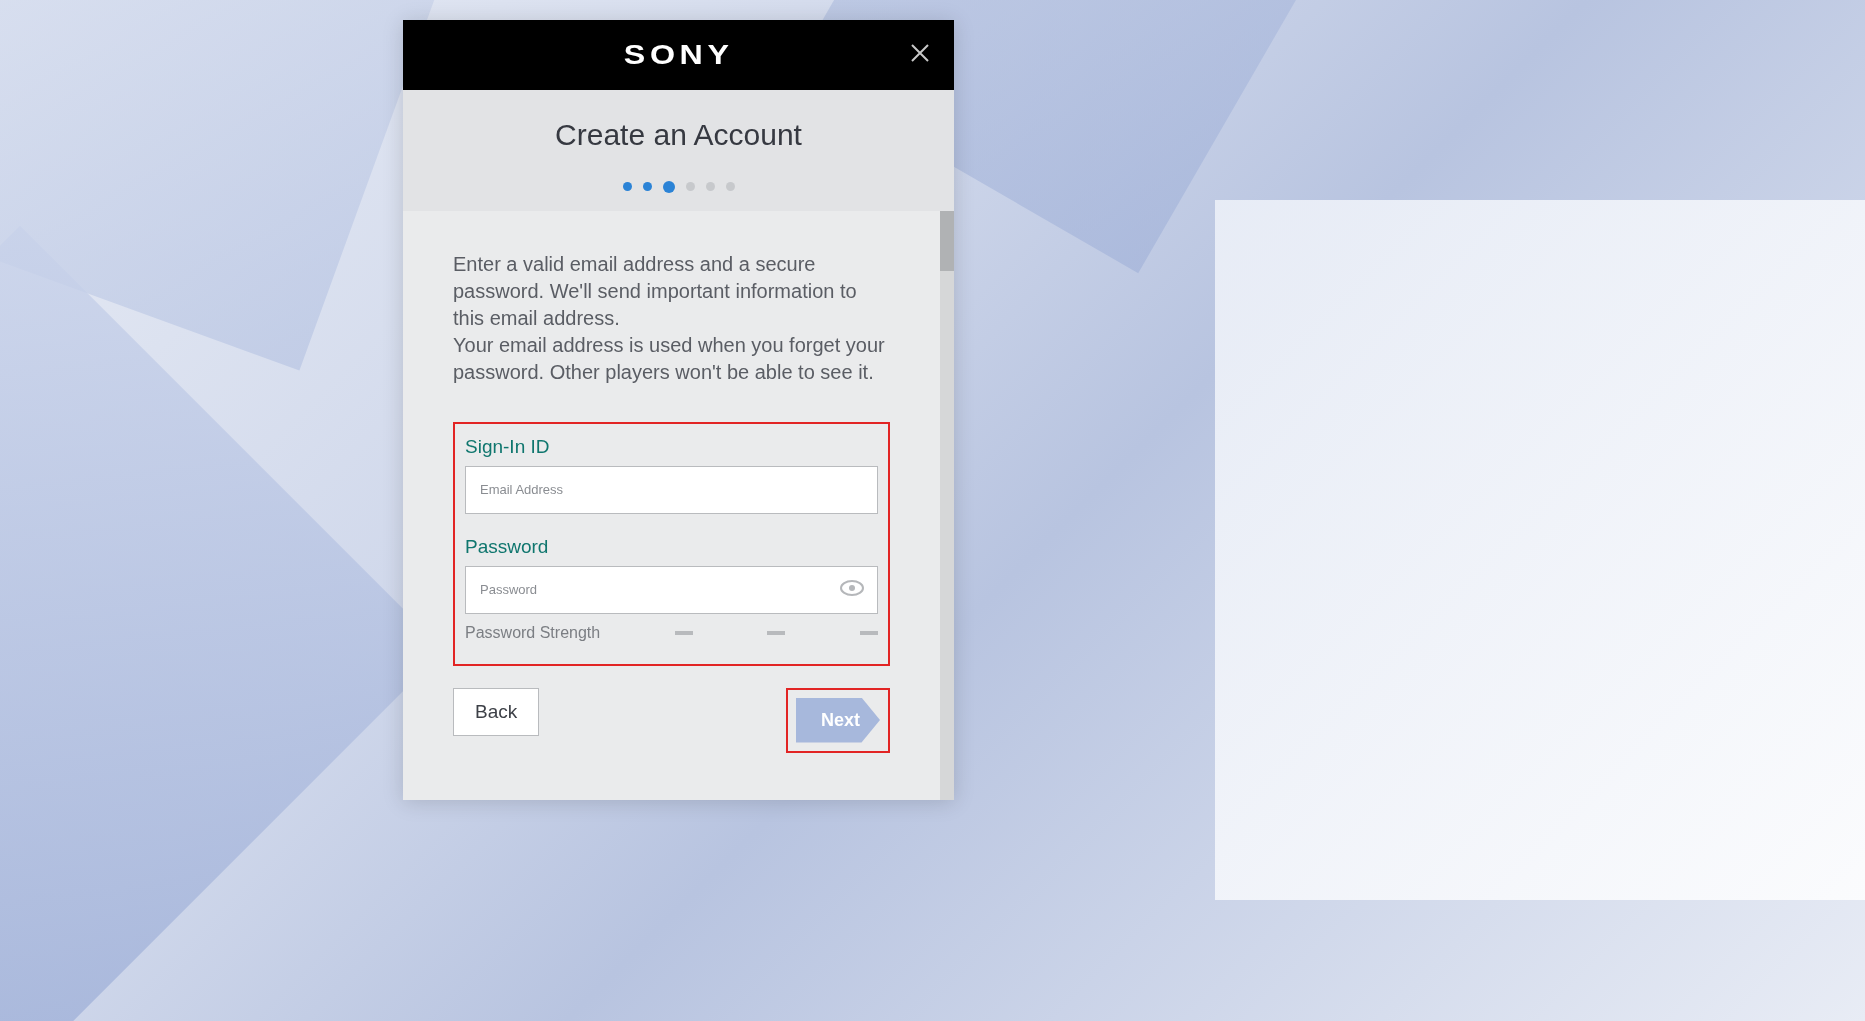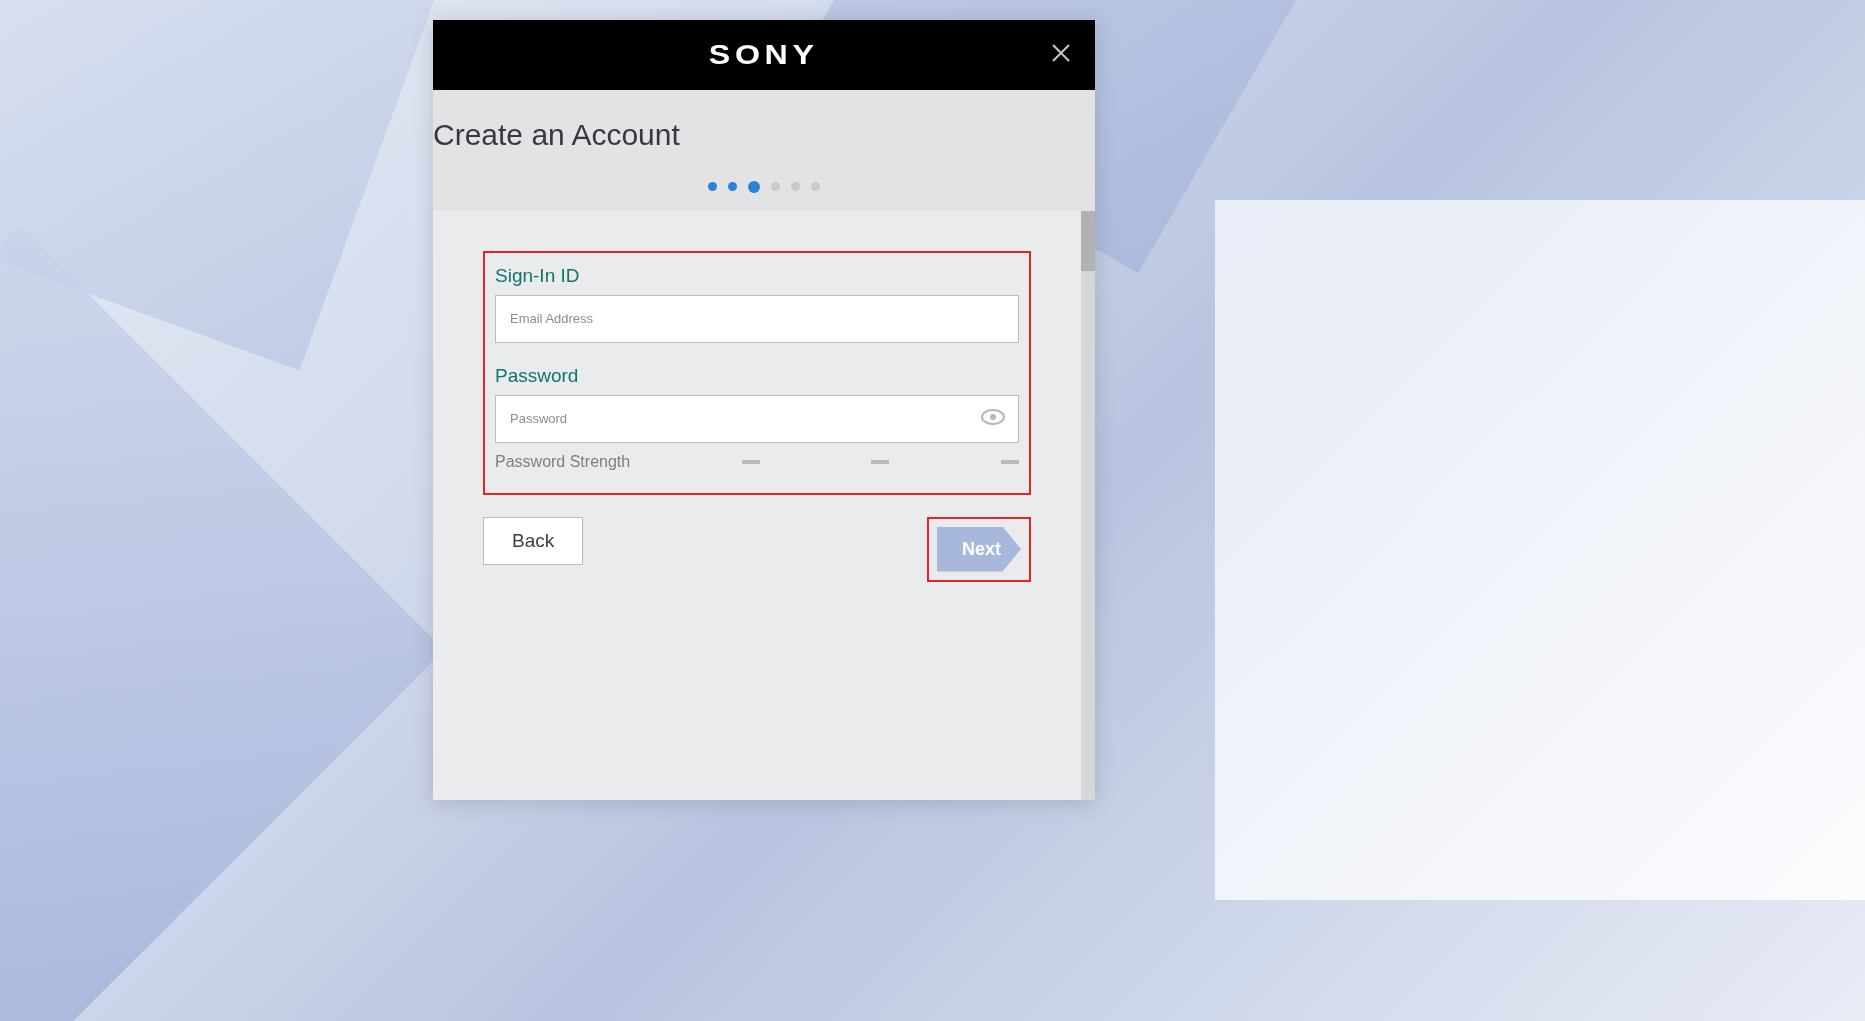--- a/index.html
+++ b/index.html
@@ -51,23 +51,23 @@
       height: 400px;
       background: linear-gradient(135deg, #b5c2e0, #9fb0d8);
       right: 600px;
       top: -200px;
       transform: rotate(30deg);
       opacity: 0.6;
     }
 
     .modal {
       position: absolute;
-      left: 433px;
+      left: 403px;
       top: 20px;
-      width: 662px;
+      width: 551px;
       height: 780px;
       background: #eaebec;
       box-shadow: 0 2px 20px rgba(0,0,0,0.15);
       display: flex;
       flex-direction: column;
     }
     .modal-header {
       background: #000000;
       height: 70px;
       display: flex;
@@ -90,21 +90,21 @@
       top: 50%;
       transform: translateY(-50%);
       color: #c9c9c9;
       font-size: 30px;
       cursor: pointer;
       line-height: 1;
       font-weight: 300;
     }
     .title-area {
       padding: 28px 0 18px 0;
-      text-align: left;
+      text-align: center;
       background: #e2e3e5;
       flex-shrink: 0;
     }
     .page-title {
       font-size: 30px;
       color: #363941;
       font-weight: 400;
     }
     .stepper {
       display: flex;
@@ -199,21 +199,21 @@
     .btn-row {
       display: flex;
       justify-content: space-between;
       align-items: flex-start;
       margin-top: 22px;
     }
     .btn-back {
       border: 1px solid #b9bbbe;
       background: #ffffff;
       font-size: 19px;
-      padding: 12px 28px;
+      padding: 12px 21px;
       color: #3d4047;
       cursor: pointer;
     }
     .next-highlight {
       border: 2px solid #e22424;
       padding: 8px;
     }
     .btn-next {
       background: #a7b8dc;
       color: #ffffff;
@@ -258,20 +258,22 @@
       <div class="step-dot"></div>
       <div class="step-dot"></div>
       <div class="step-dot"></div>
     </div>
   </div>
 
   <div class="scroll-area">
 
     <div class="content">
 
+      <div class="desc" style="white-space: pre-line;">Enter a valid email address and a secure password. We'll send important information to this email address.
+Your email address is used when you forget your password. Other players won't be able to see it.</div>
 
       <div class="form-highlight">
 
         <label class="field-label">Sign-In ID</label>
         <input type="text" class="text-input" placeholder="Email Address" style="">
 
         <div class="field-gap"></div>
 
         <label class="field-label">Password</label>
         <div class="pwd-wrap">

